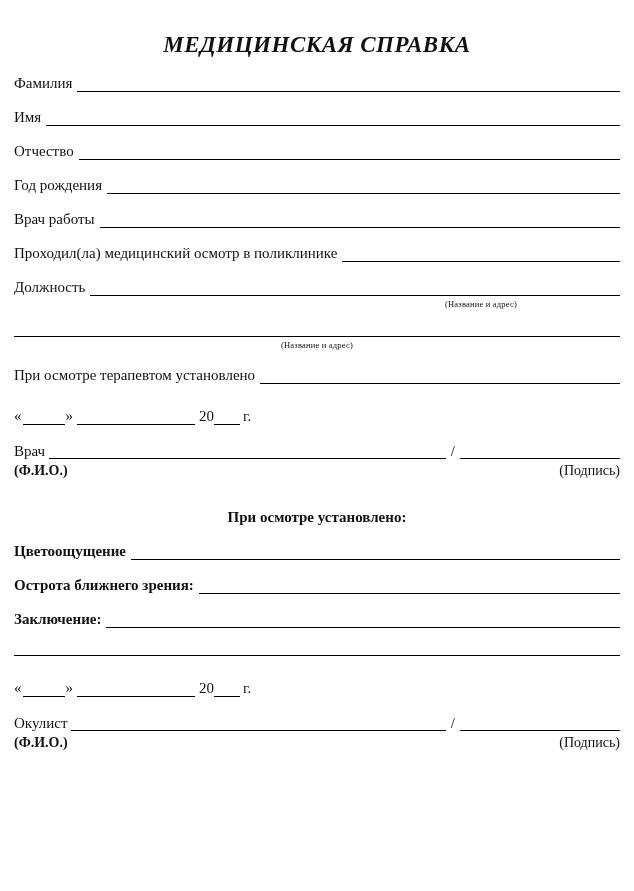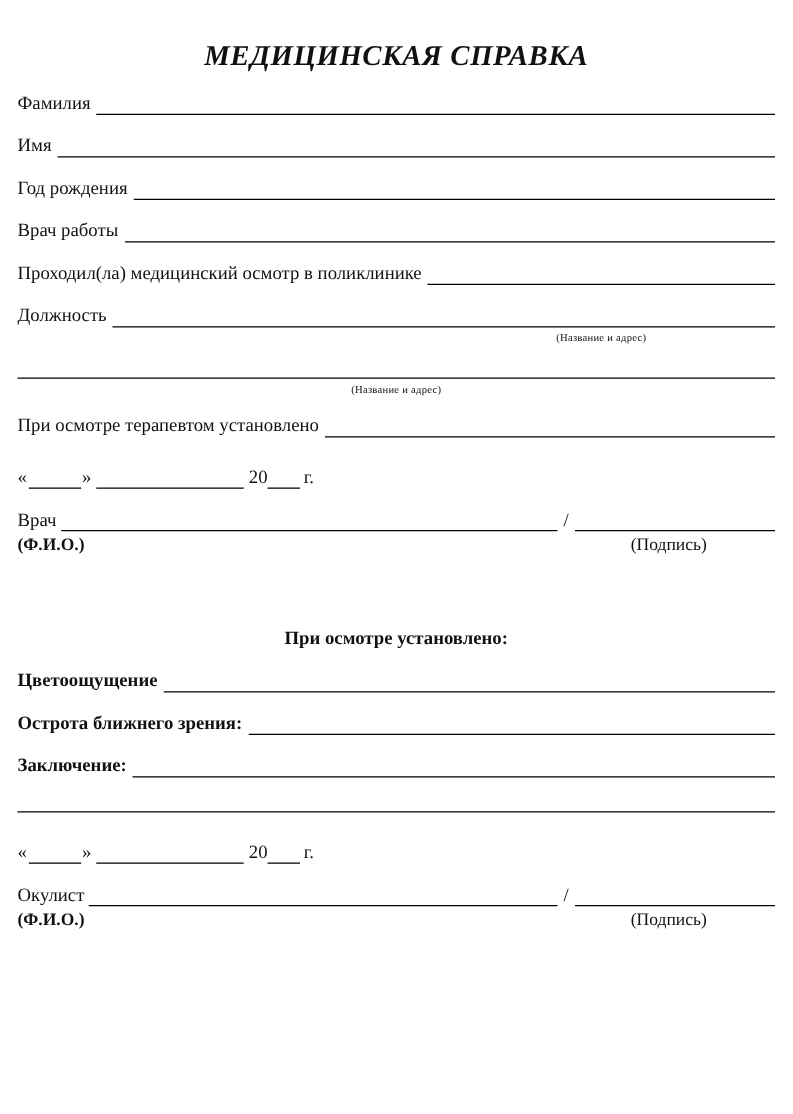--- a/index.html
+++ b/index.html
@@ -139,28 +139,28 @@
     margin-top: 3px;
   }
   .sign-caption .c1 {
     flex: 1 1 auto;
     text-align: left;
     padding-right: 120px;
     font-weight: bold;
   }
   .sign-caption .c2 {
     flex: 0 0 170px;
-    text-align: center;
+    text-align: right;
   }
 
   .center-head {
     text-align: center;
     font-weight: bold;
     font-size: 15px;
-    margin-top: 58px;
+    margin-top: 30px;
   }
 
   .field.bold .lbl { font-weight: bold; }
 </style>
 </head>
 <body>
 
 <div class="page">
 
   <div class="title">МЕДИЦИНСКАЯ СПРАВКА</div>
@@ -168,20 +168,24 @@
   <div class="field">
     <span class="lbl">Фамилия</span>
     <span class="rule"></span>
   </div>
 
   <div class="field">
     <span class="lbl">Имя</span>
     <span class="rule"></span>
   </div>
 
+  <div class="field">
+    <span class="lbl">Отчество</span>
+    <span class="rule"></span>
+  </div>
 
   <div class="field">
     <span class="lbl">Год рождения</span>
     <span class="rule"></span>
   </div>
 
   <div class="field">
     <span class="lbl">Врач работы</span>
     <span class="rule"></span>
   </div>

